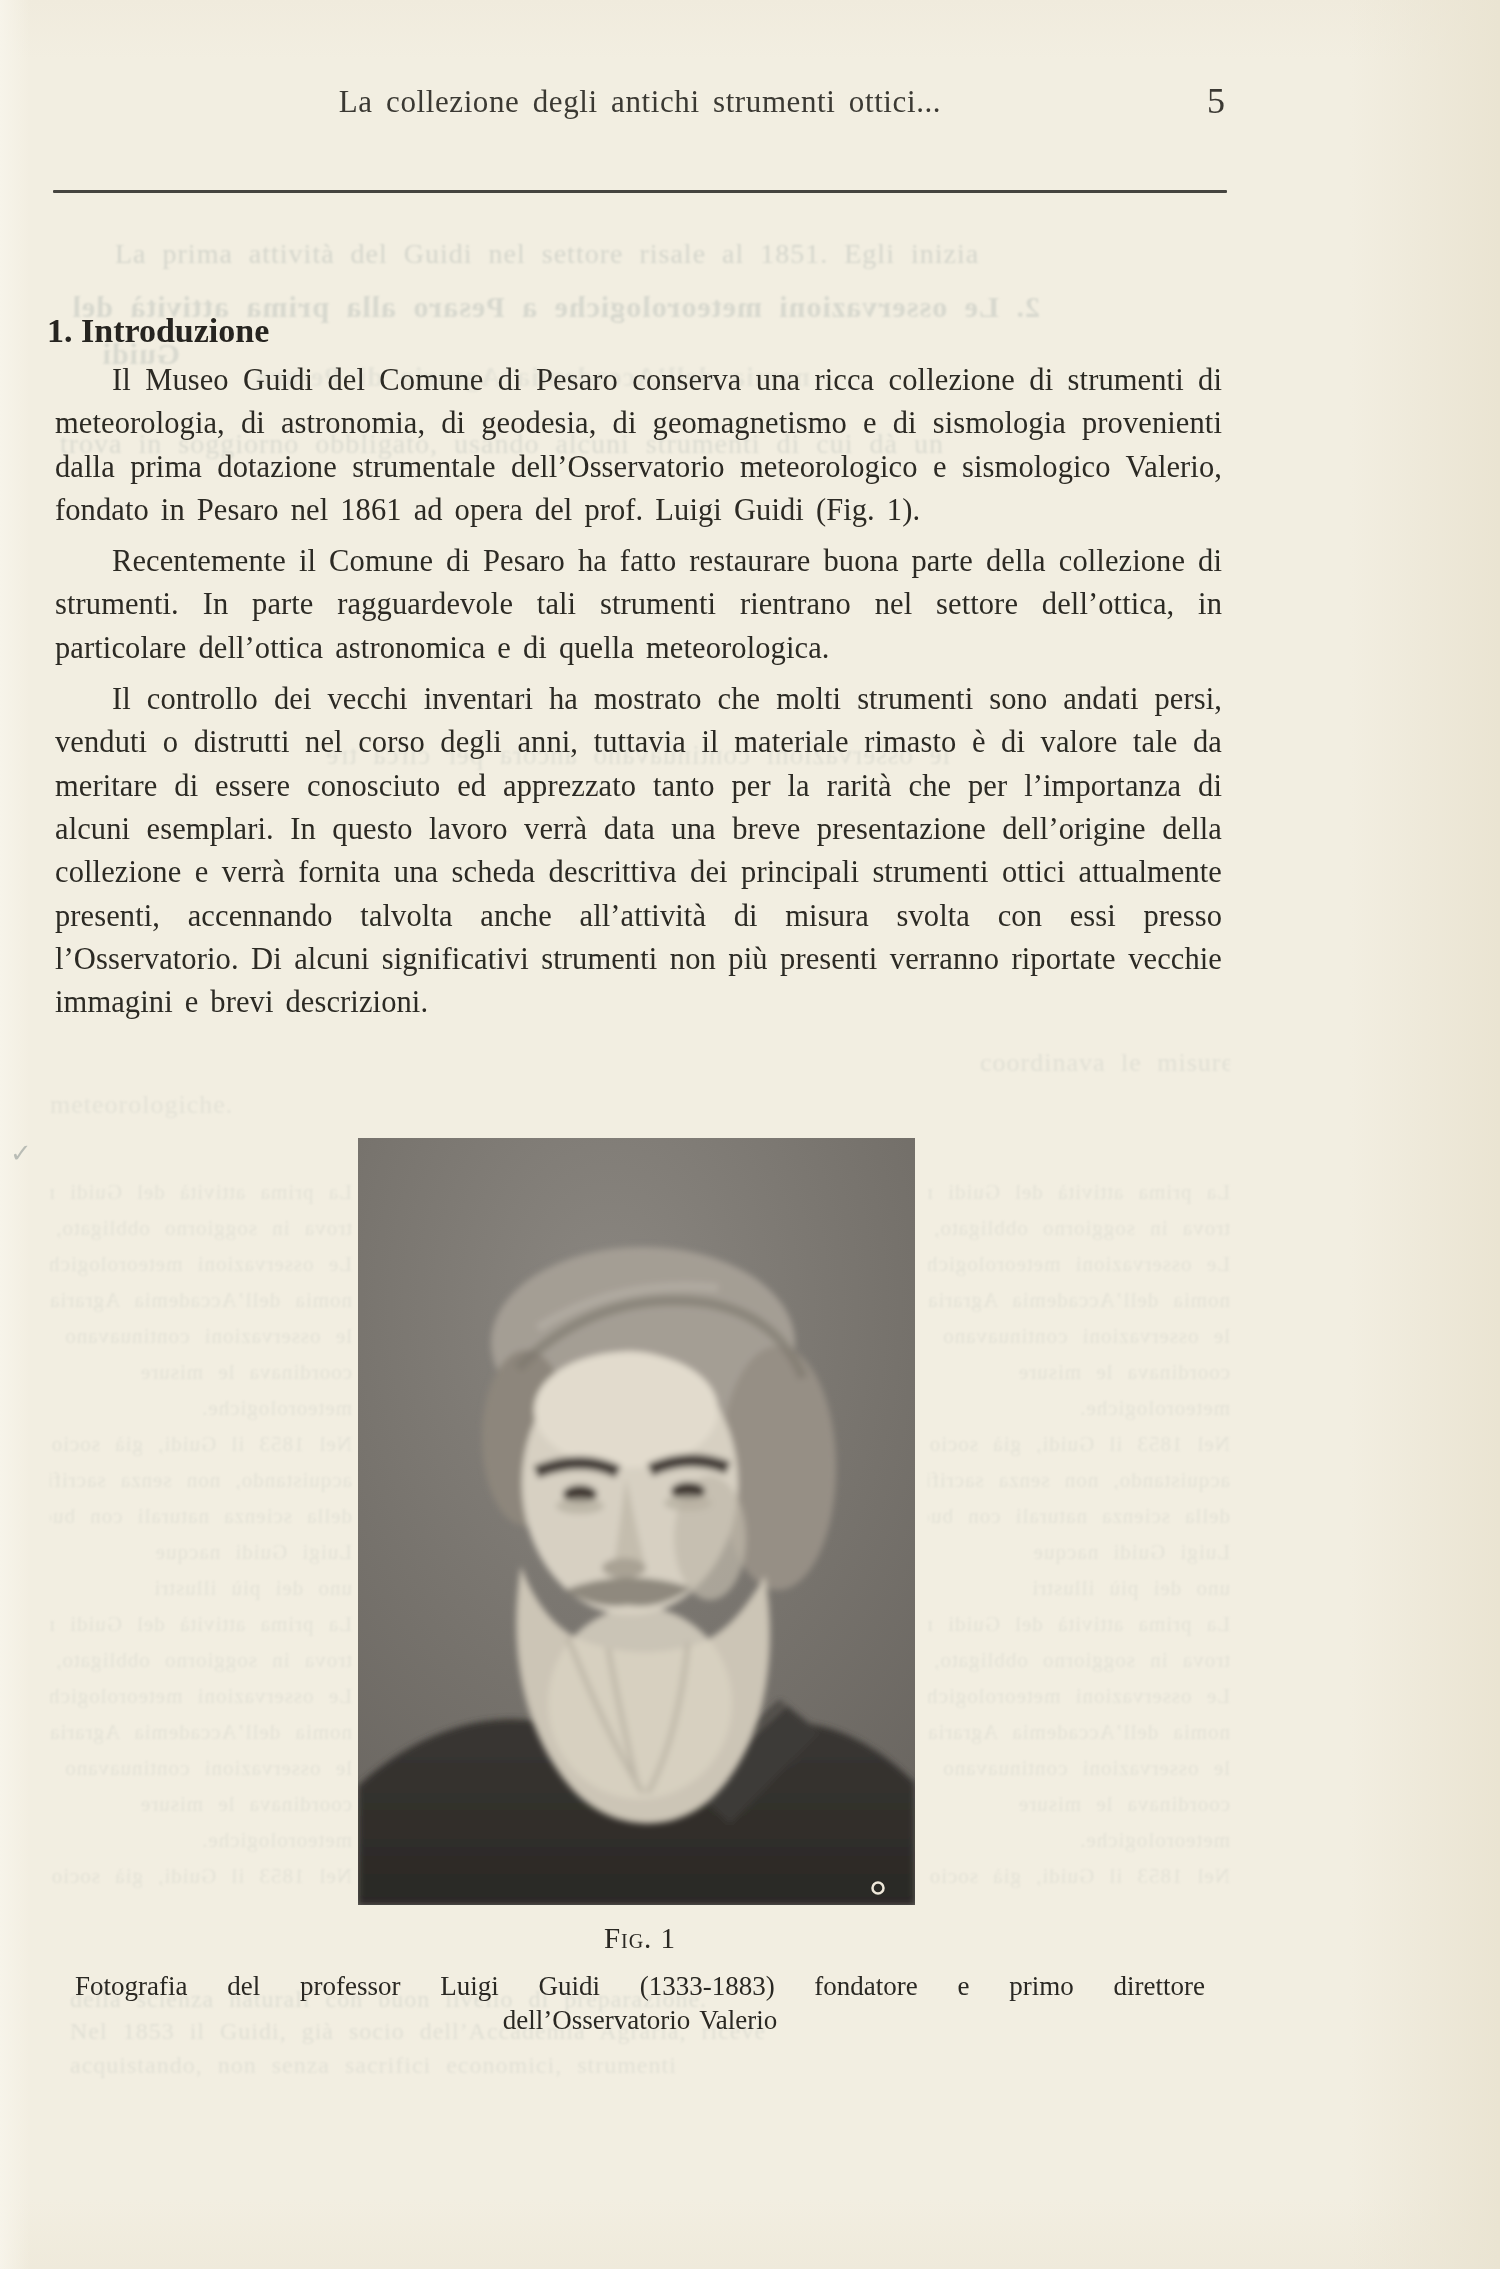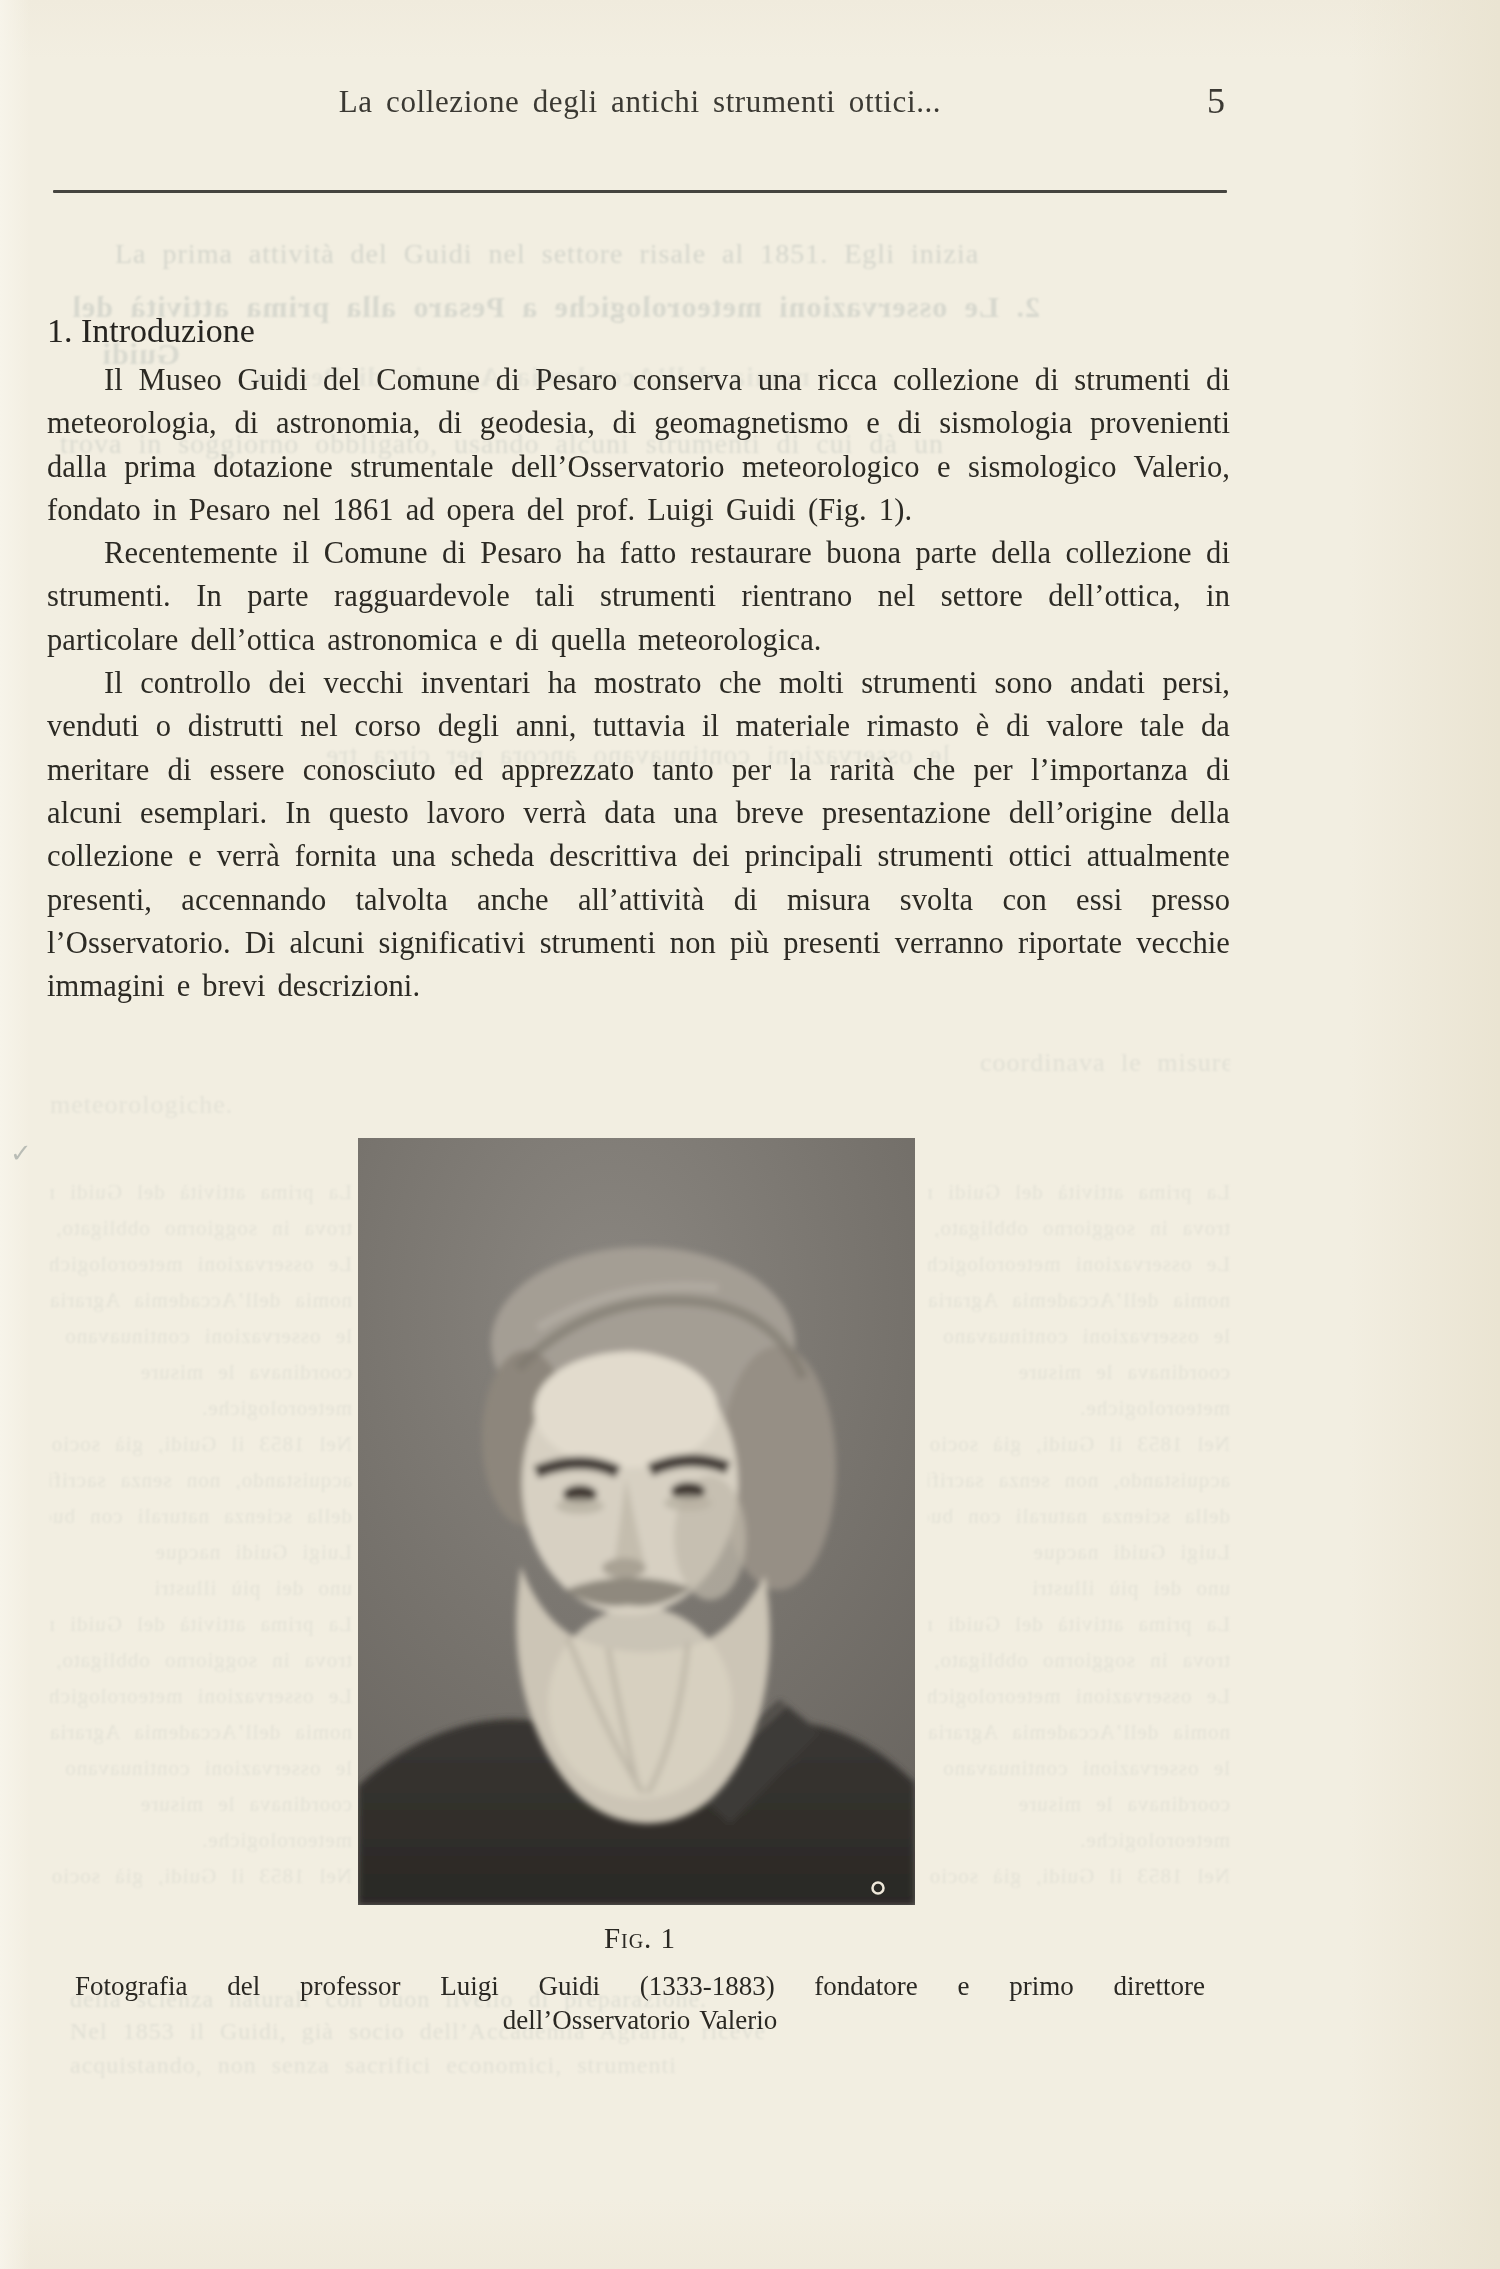--- a/index.html
+++ b/index.html
@@ -32,24 +32,24 @@
   .header-rule{
     position:absolute;left:53px;top:190px;width:1174px;height:3px;
     background:#45443f;border-radius:1px;
   }
   
   .text-column{
     position:absolute;left:47px;top:311px;width:1183px;
     color:#2c2a24;
   }
   .section-heading{
-    margin:0 0 8px 0;font-size:34px;line-height:40px;font-weight:normal;color:#262420;
+    margin:0 0 8px 0;font-size:34px;line-height:40px;font-weight:bold;color:#262420;
   }
   .body-par{
-    margin:0;font-size:30.5px;line-height:43.3px;
+    margin:8px;font-size:30.5px;line-height:43.3px;
     text-align:justify;text-indent:57px;
     word-spacing:.14em;letter-spacing:.1px;
     hyphens:auto;
   }
   
   .photo{
     position:absolute;left:358px;top:1138px;width:557px;height:767px;
     overflow:hidden;background:#76726c;
   }
   .caption-block{

